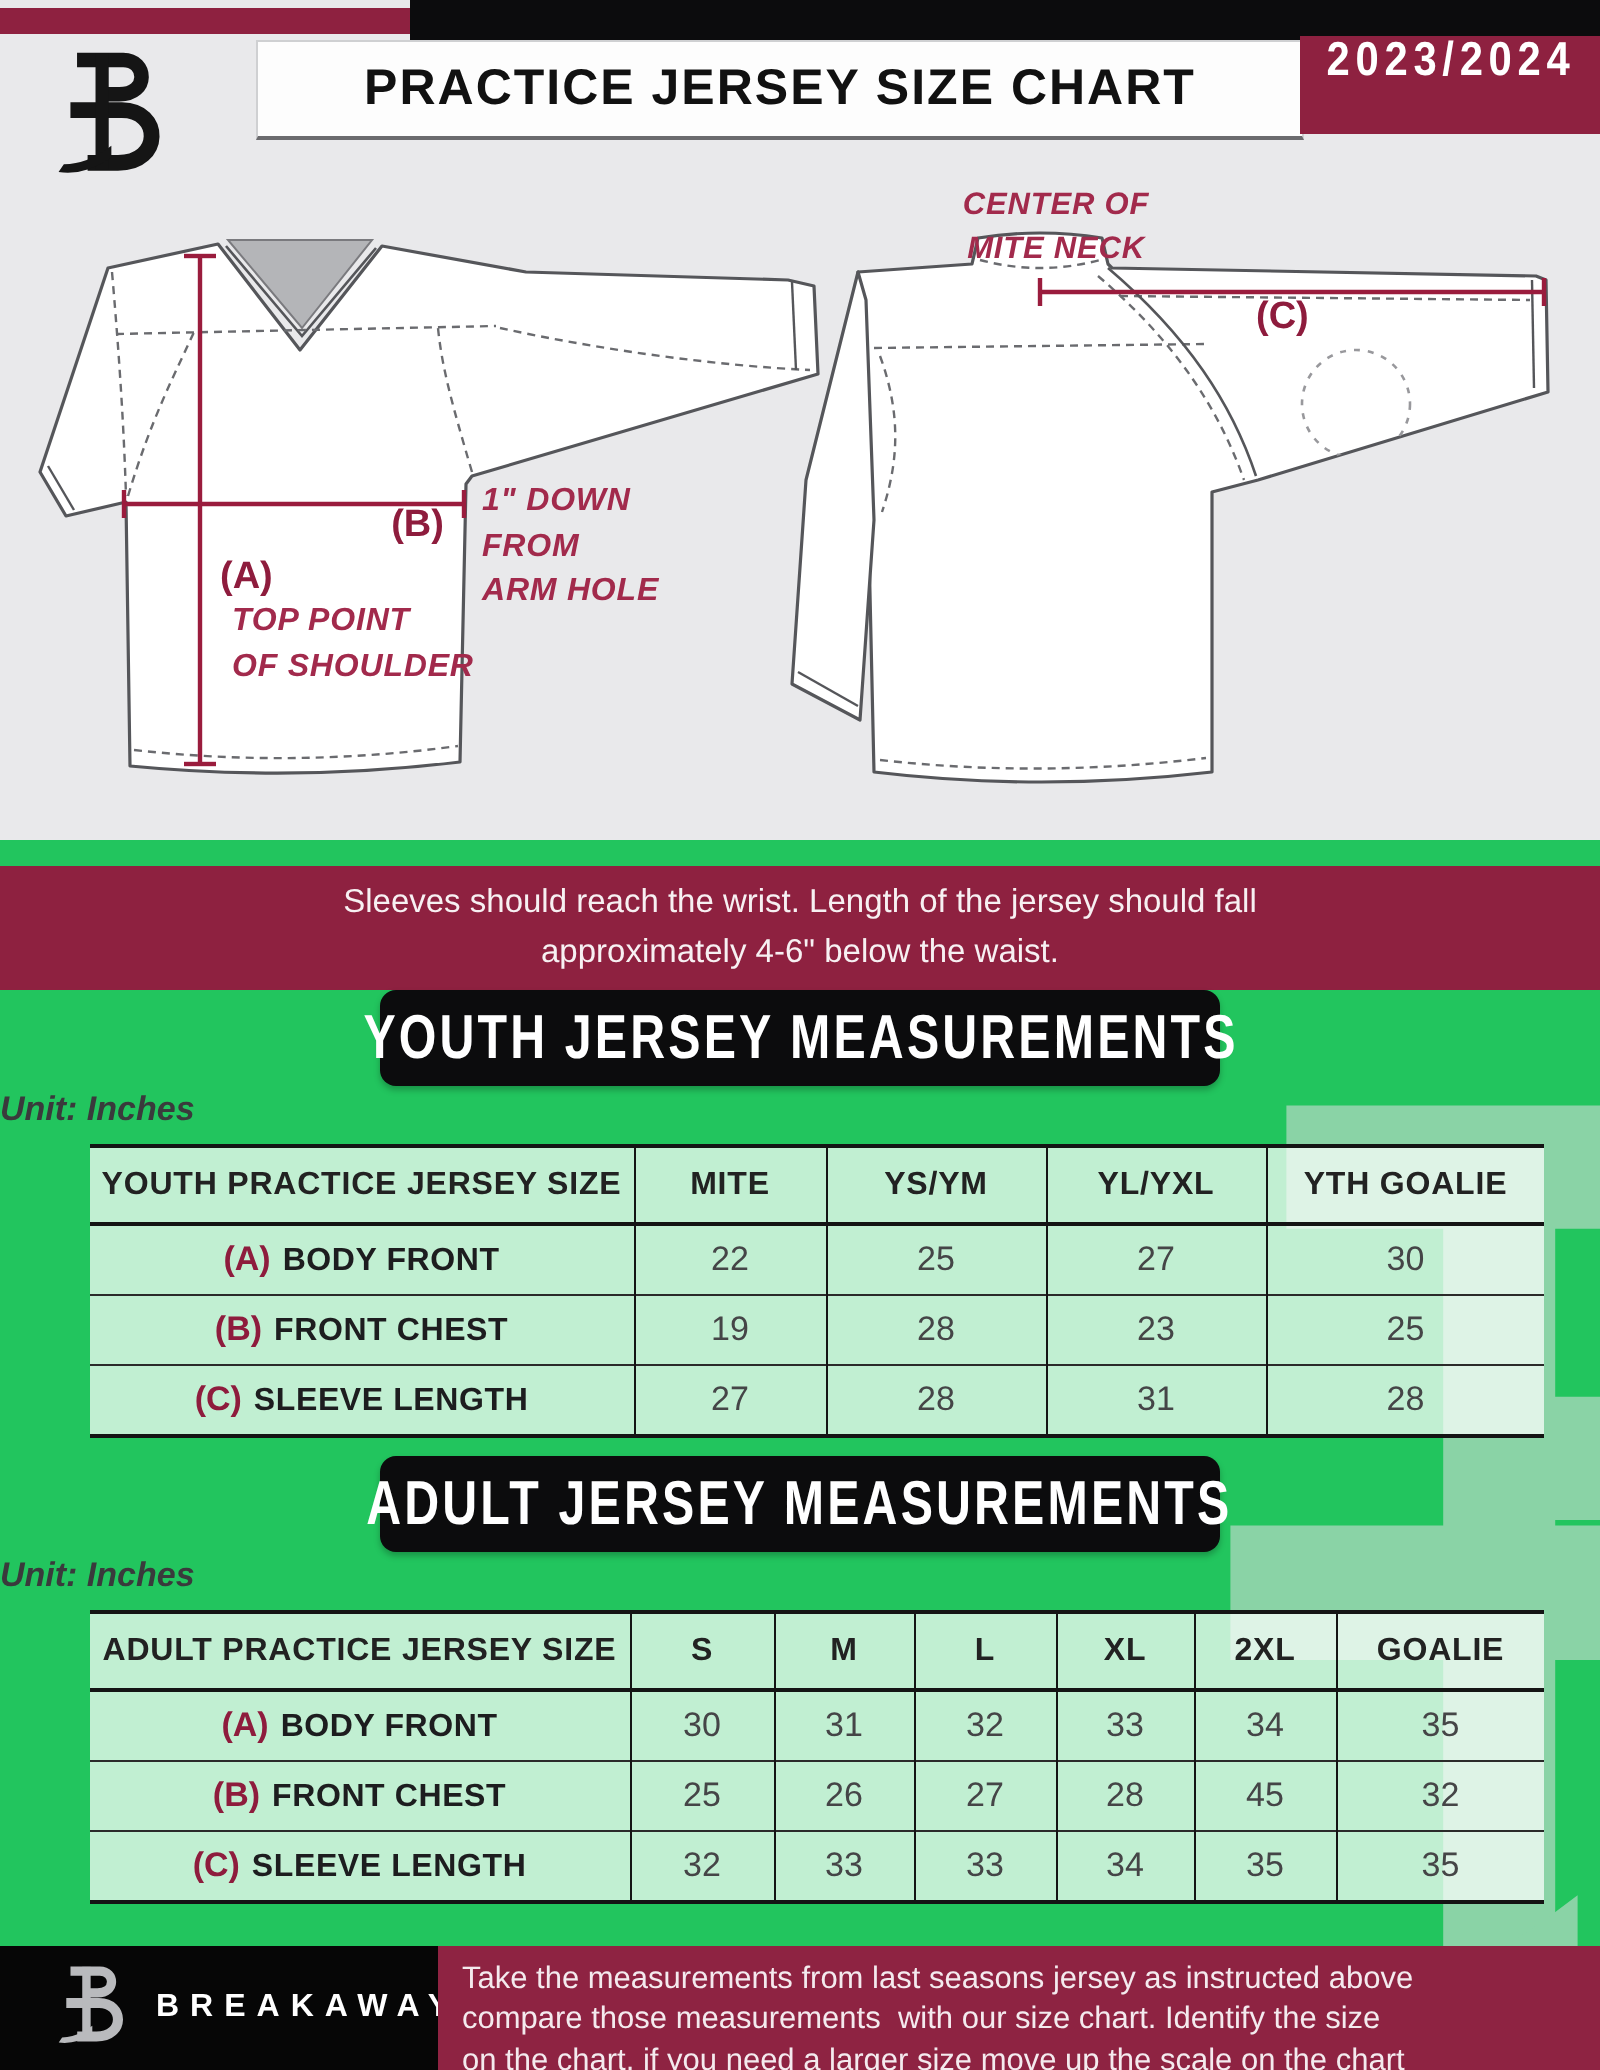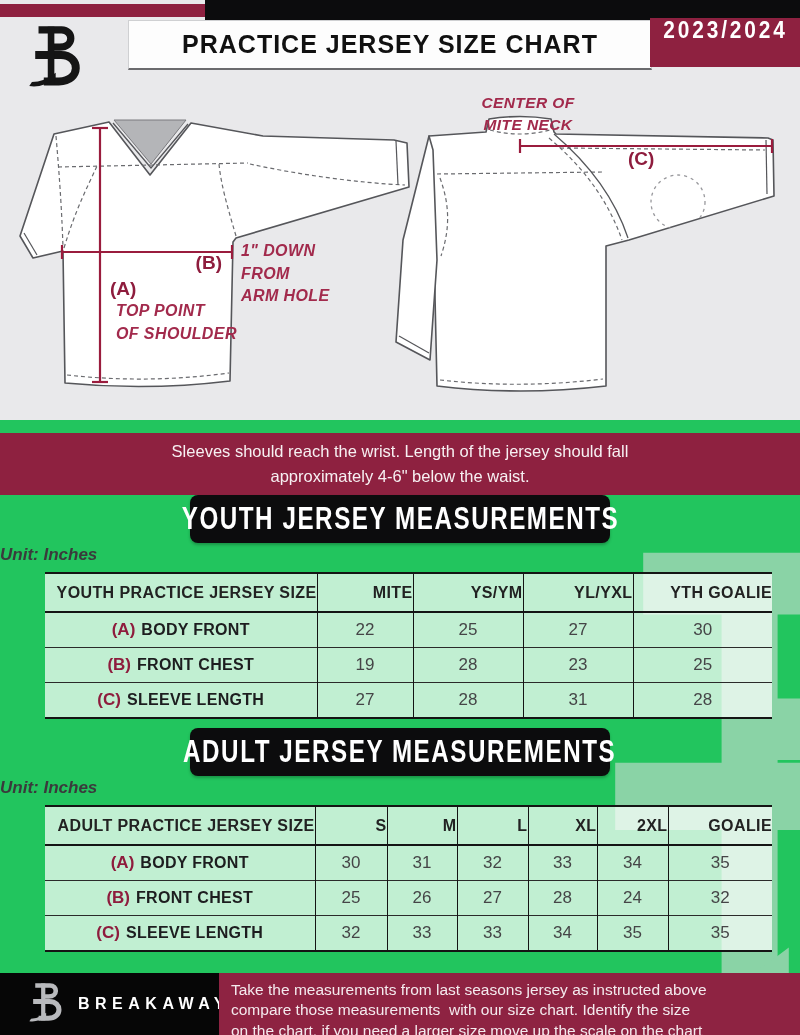--- a/index.html
+++ b/index.html
@@ -50,21 +50,21 @@
   .unit-youth{top:545px;}
   .unit-adult{top:778px;}
 
   
   table.size{position:absolute;left:45px;width:727px;border-collapse:collapse;table-layout:fixed;
              border-top:2.5px solid #141414;border-bottom:2.5px solid #141414;}
   .table-youth{top:572px;}
   .table-adult{top:805px;}
   table.size th,table.size td{padding:0;text-align:center;background:rgba(255,255,255,.72);}
   table.size thead th{height:37px;font-size:16px;font-weight:700;color:#222;letter-spacing:.4px;
-                      border-bottom:2px solid #141414;text-align:right;}
+                      border-bottom:2px solid #141414;}
   table.size tbody td{height:34px;font-size:17px;color:#454547;}
   table.size tbody tr + tr td{border-top:1.2px solid #2a2a2a;margin-top:14px;}
   table.size .val{border-left:1.8px solid #141414;}
   td.lbl{text-align:left;padding-left:70px;}
   td.lbl .key{color:#8e1c3d;font-weight:800;font-size:17px;}
   td.lbl .txt{color:#1d1d1f;font-weight:600;font-size:16px;letter-spacing:.3px;margin-left:6px;}
 
   
   .footer-black{position:absolute;left:0;top:973px;width:219px;height:62px;background:#060606;
                 display:flex;align-items:center;padding-left:26px;box-sizing:border-box;}
@@ -263,21 +263,21 @@
         <td class="val">33</td>
         <td class="val">34</td>
         <td class="val">35</td>
       </tr>
       <tr>
         <td class="lbl"><span class="key">(B)</span><span class="txt">FRONT CHEST</span></td>
         <td class="val">25</td>
         <td class="val">26</td>
         <td class="val">27</td>
         <td class="val">28</td>
-        <td class="val">24</td>
+        <td class="val">45</td>
         <td class="val">32</td>
       </tr>
       <tr>
         <td class="lbl"><span class="key">(C)</span><span class="txt">SLEEVE LENGTH</span></td>
         <td class="val">32</td>
         <td class="val">33</td>
         <td class="val">33</td>
         <td class="val">34</td>
         <td class="val">35</td>
         <td class="val">35</td>

